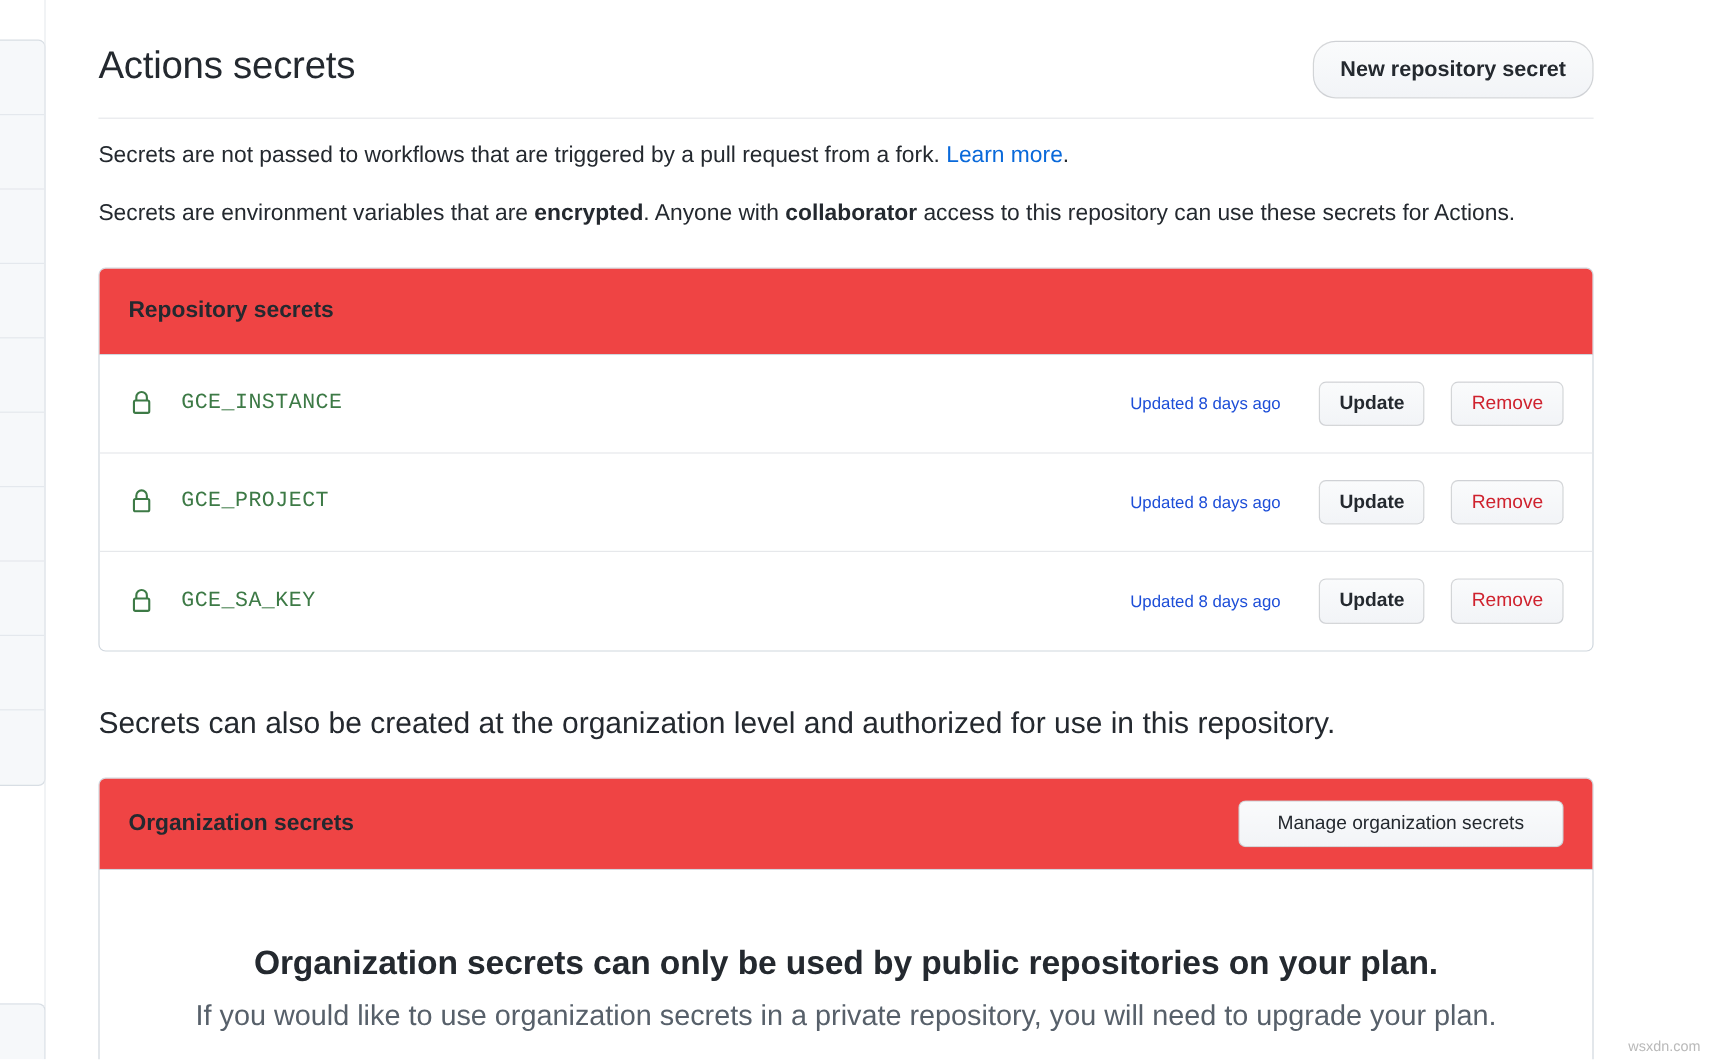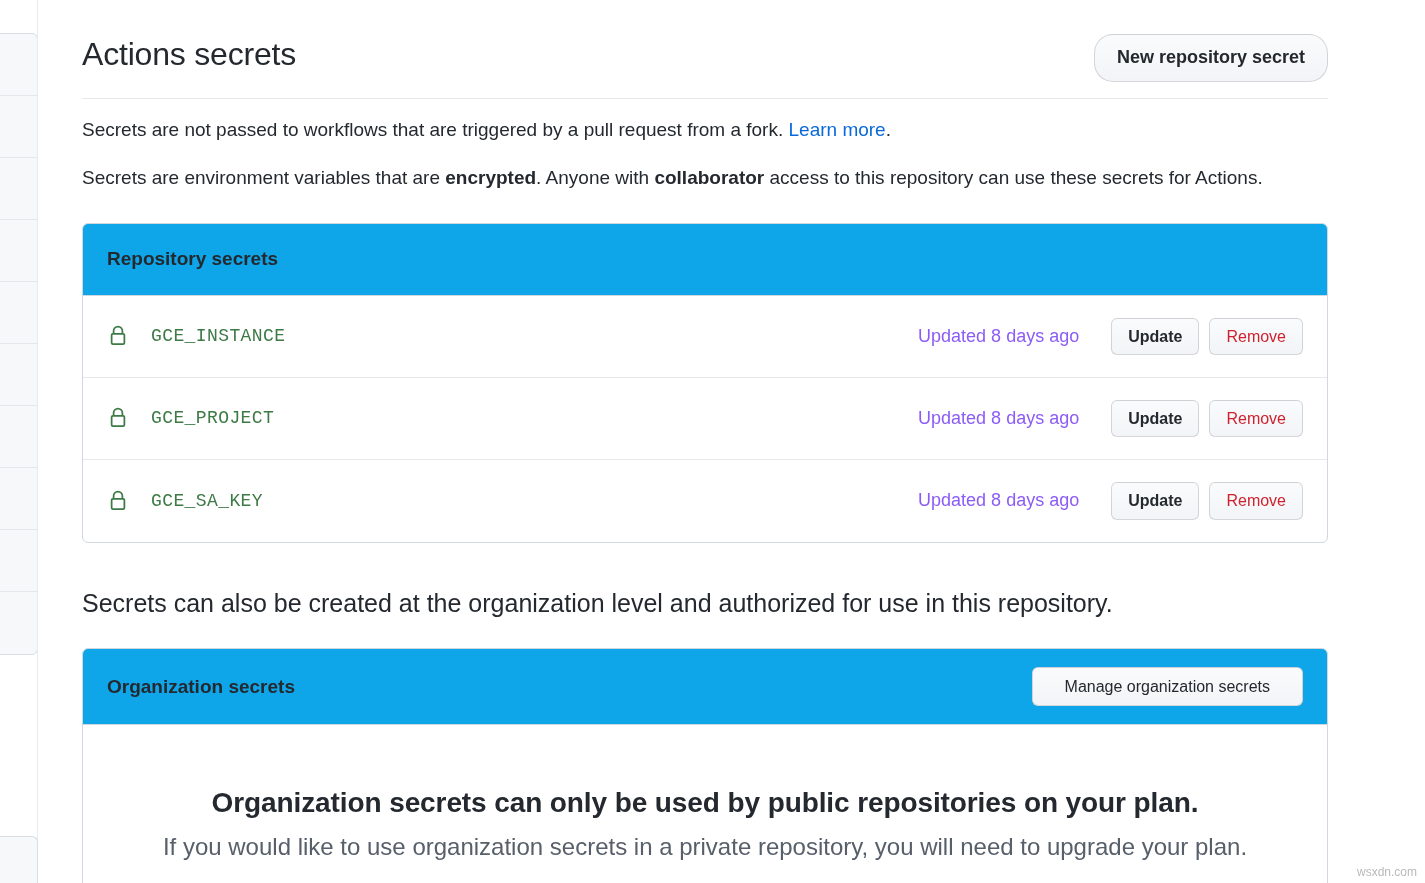--- a/index.html
+++ b/index.html
@@ -115,21 +115,21 @@
   .link { color: #0969da; text-decoration: none; }
 
   
   .box {
     margin-top: 30px;
     border: 1px solid #d0d7de;
     border-radius: 6px;
     background: #ffffff;
   }
   .box-header {
-    background: #0ea5e9;
+    background: #ef4444;
     border-bottom: 1px solid #d0d7de;
     border-radius: 5px 5px 0 0;
     padding: 18px 24px;
     display: flex;
     align-items: center;
     justify-content: space-between;
     min-height: 72px;
   }
   .box-title {
     font-size: 19px;
@@ -157,26 +157,26 @@
     justify-content: center;
   }
   .secret-name {
     font-family: "Liberation Mono", monospace;
     font-size: 18px;
     color: #3d7a46;
     letter-spacing: 0.4px;
   }
   .row-spacer { flex: 1 1 auto; }
   .updated {
-    font-size: 18px;
-    color: #8b5cf6;
+    font-size: 14px;
+    color: #1d4ed8;
     margin-right: 32px;
     white-space: nowrap;
   }
-  .row-actions { display: flex; gap: 10px; }
+  .row-actions { display: flex; gap: 22px; }
 
   
   .blankslate {
     padding: 62px 20px 40px;
     text-align: center;
   }
   .blankslate-title {
     font-size: 28px;
     font-weight: 700;
     color: #24292f;

